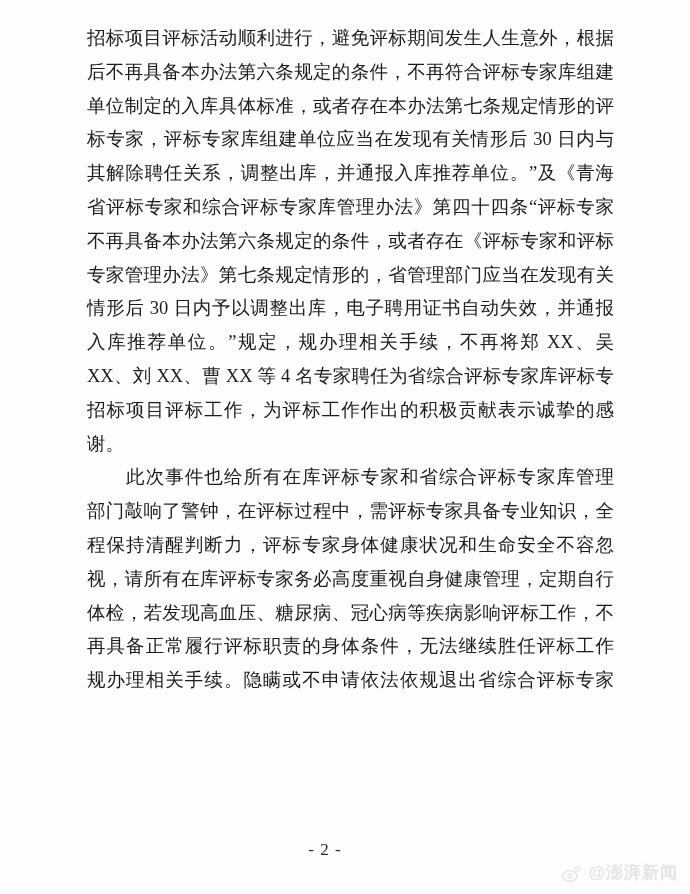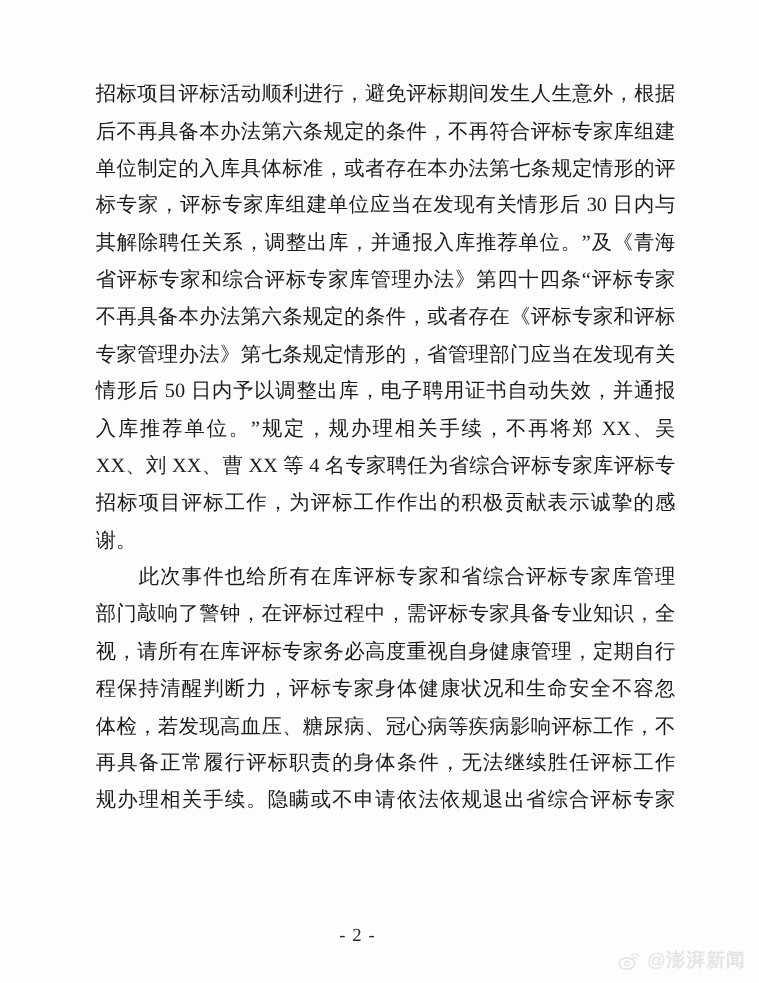--- a/index.html
+++ b/index.html
@@ -13,21 +13,20 @@
     height: 894px;
     background: #fdfdfd;
     overflow: hidden;
     font-family: "Liberation Serif", "DejaVu Serif", serif;
   }
   .doc-text {
     position: absolute;
     left: 87px;
     top: 22px;
     width: 527px;
-    margin-top: 48px;
   }
   .doc-line {
     width: 527px;
     height: 33.8px;
     line-height: 33.8px;
     font-size: 18.5px;
     color: #1b1b1b;
     text-align: justify;
     text-align-last: justify;
     white-space: nowrap;
@@ -73,29 +72,29 @@
 
   <div class="doc-text">
     <div class="doc-line">招标项目评标活动顺利进行，避免评标期间发生人生意外，根据</div>
     <div class="doc-line">后不再具备本办法第六条规定的条件，不再符合评标专家库组建</div>
     <div class="doc-line">单位制定的入库具体标准，或者存在本办法第七条规定情形的评</div>
     <div class="doc-line">标专家，评标专家库组建单位应当在发现有关情形后 30 日内与</div>
     <div class="doc-line">其解除聘任关系，调整出库，并通报入库推荐单位。”及《青海</div>
     <div class="doc-line">省评标专家和综合评标专家库管理办法》第四十四条“评标专家</div>
     <div class="doc-line">不再具备本办法第六条规定的条件，或者存在《评标专家和评标</div>
     <div class="doc-line">专家管理办法》第七条规定情形的，省管理部门应当在发现有关</div>
-    <div class="doc-line">情形后 50 日内予以调整出库，电子聘用证书自动失效，并通报</div>
+    <div class="doc-line">情形后 30 日内予以调整出库，电子聘用证书自动失效，并通报</div>
     <div class="doc-line">入库推荐单位。”规定，规办理相关手续，不再将郑 XX、吴</div>
     <div class="doc-line">XX、刘 XX、曹 XX 等 4 名专家聘任为省综合评标专家库评标专</div>
     <div class="doc-line">招标项目评标工作，为评标工作作出的积极贡献表示诚挚的感</div>
     <div class="doc-line para-end">谢。</div>
     <div class="doc-line">　　此次事件也给所有在库评标专家和省综合评标专家库管理</div>
     <div class="doc-line">部门敲响了警钟，在评标过程中，需评标专家具备专业知识，全</div>
+    <div class="doc-line">程保持清醒判断力，评标专家身体健康状况和生命安全不容忽</div>
     <div class="doc-line">视，请所有在库评标专家务必高度重视自身健康管理，定期自行</div>
-    <div class="doc-line">程保持清醒判断力，评标专家身体健康状况和生命安全不容忽</div>
     <div class="doc-line">体检，若发现高血压、糖尿病、冠心病等疾病影响评标工作，不</div>
     <div class="doc-line">再具备正常履行评标职责的身体条件，无法继续胜任评标工作</div>
     <div class="doc-line">规办理相关手续。隐瞒或不申请依法依规退出省综合评标专家</div>
   </div>
 
   <div class="footer">- 2 -</div>
 
   <div class="watermark">
     <span>
       <svg width="22" height="20" viewBox="0 0 26 24" fill="none">

